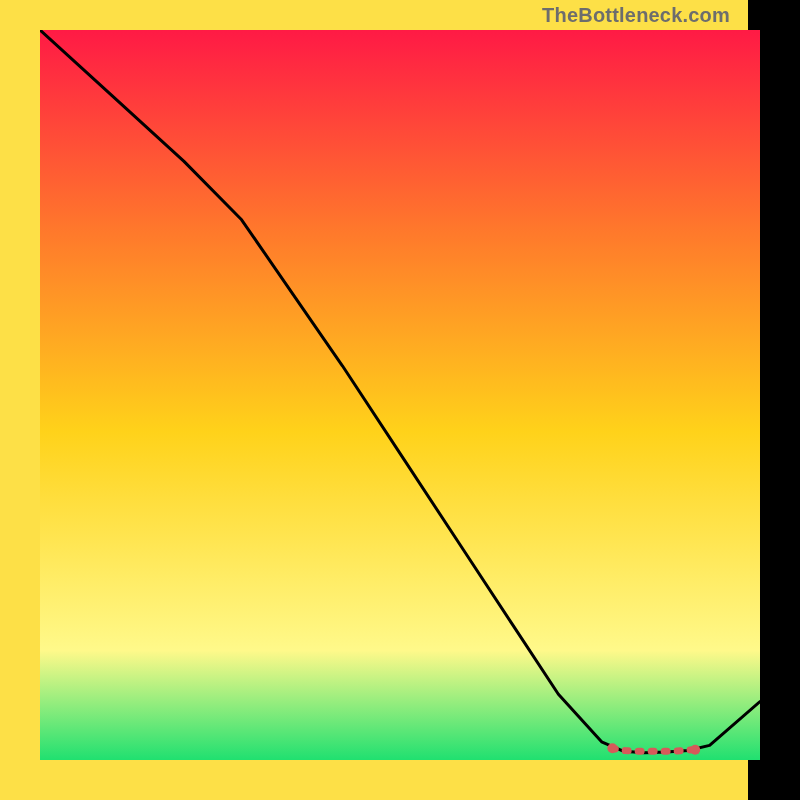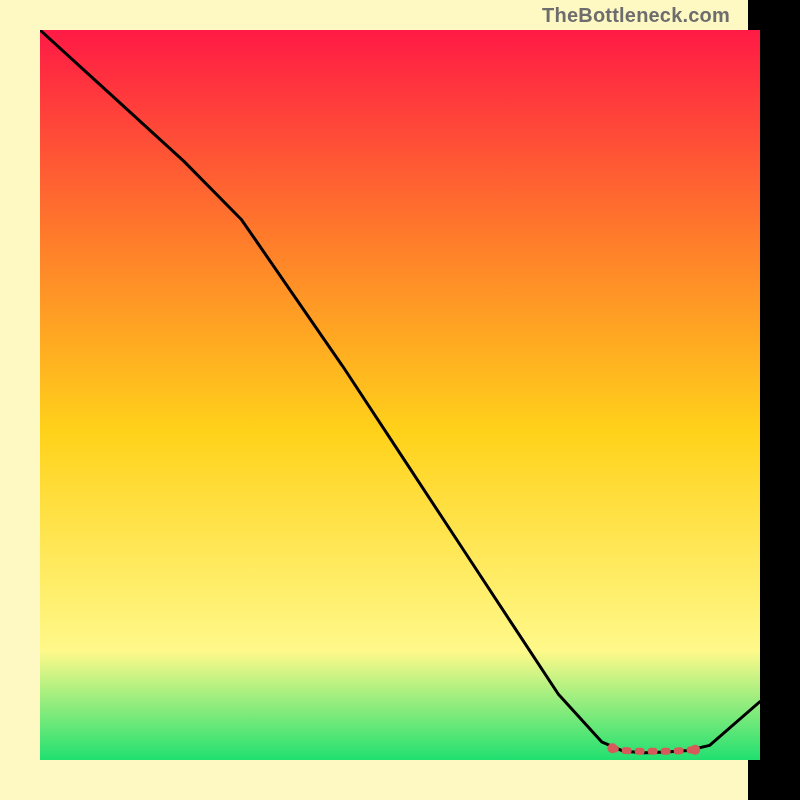--- a/index.html
+++ b/index.html
@@ -8,21 +8,21 @@
     width: 800px;
     height: 800px;
     background: #000;
     overflow: hidden;
     font-family: Arial, Helvetica, sans-serif;
   }
   .outer {
     position: relative;
     width: 748px;
     height: 800px;
-    background: #fef9c3;
+    background: #fde047;
   }
   .watermark {
     position: absolute;
     top: 4px;
     right: 18px;
     color: #6d6d6d;
     font-size: 20px;
     font-weight: 600;
     letter-spacing: 0.2px;
   }

